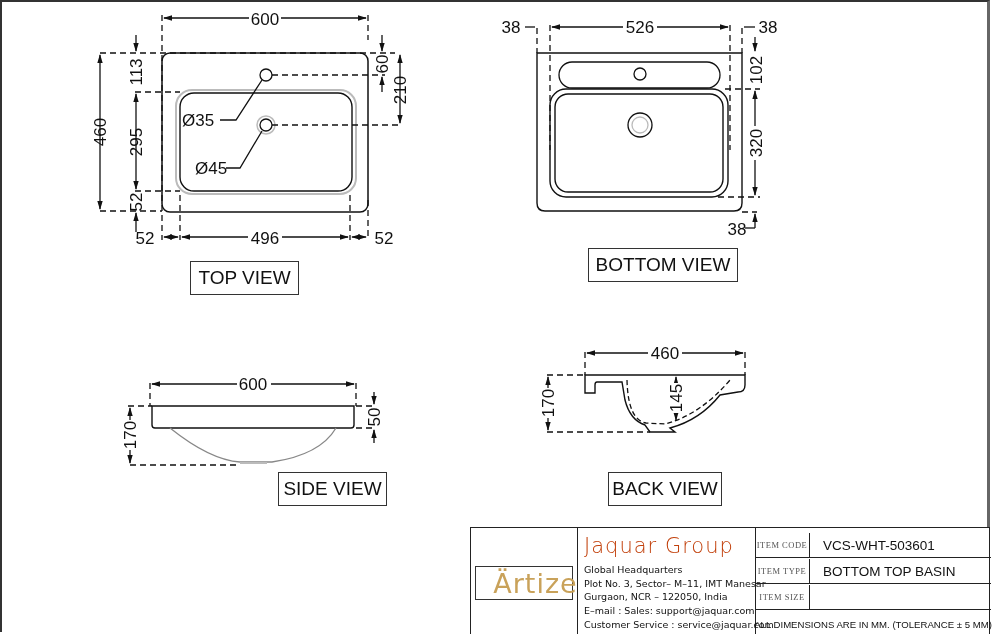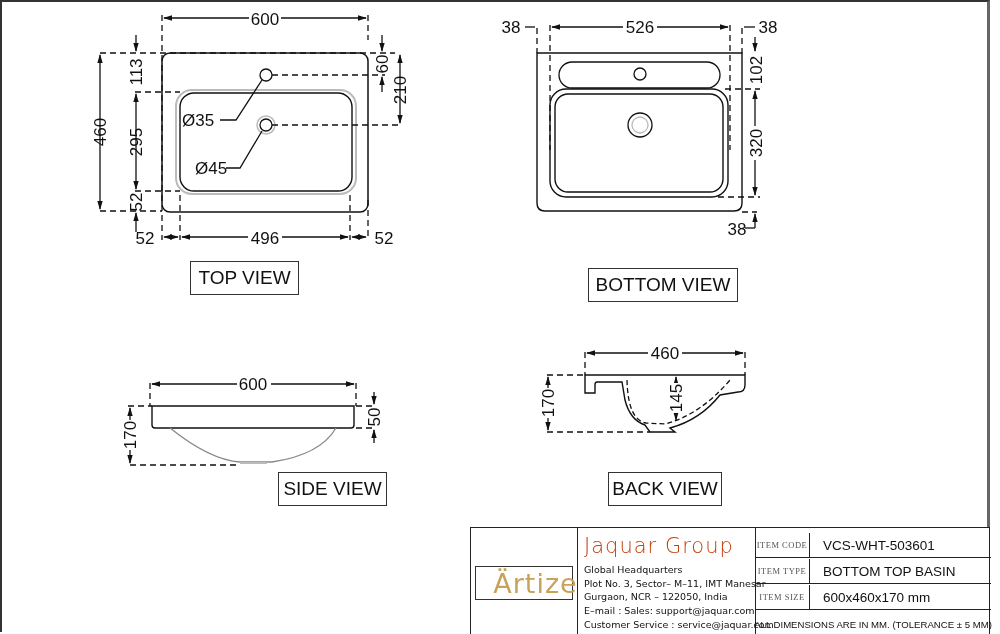--- a/index.html
+++ b/index.html
@@ -164,21 +164,21 @@
     <rect x="648" y="344" width="34" height="18" fill="#fff"></rect>
     <text class="dim" x="665" y="359" text-anchor="middle">460</text>
     <rect x="540" y="388" width="14" height="30" fill="#fff"></rect>
     <text class="dim" x="554" y="403" text-anchor="middle" transform="rotate(-90 554 403)">170</text>
     <rect x="668" y="383" width="14" height="30" fill="#fff"></rect>
     <text class="dim" x="682" y="398" text-anchor="middle" transform="rotate(-90 682 398)">145</text>
   </g>
 </svg>
 
 <div class="view-label" style="left:190px;top:261px;width:109px;height:34px;">TOP VIEW</div>
-<div class="view-label" style="left:588px;top:268px;width:150px;height:34px;">BOTTOM VIEW</div>
+<div class="view-label" style="left:588px;top:248px;width:150px;height:34px;">BOTTOM VIEW</div>
 <div class="view-label" style="left:278px;top:472px;width:109px;height:34px;">SIDE VIEW</div>
 <div class="view-label" style="left:608px;top:472px;width:114px;height:34px;">BACK VIEW</div>
 
 <div class="tb">
   <div class="logo-cell">
     <div class="logo-box">Ärtize</div>
   </div>
   <div class="company">
     <div class="company-name">Jaquar Group</div>
     <div class="addr" style="top:36px;">Global Headquarters</div>
@@ -191,17 +191,16 @@
     <div class="row" style="top:5px;">
       <div class="k">ITEM CODE</div>
       <div class="v">VCS-WHT-503601</div>
     </div>
     <div class="row" style="top:31px;">
       <div class="k">ITEM TYPE</div>
       <div class="v">BOTTOM TOP BASIN</div>
     </div>
     <div class="row" style="top:57px;">
       <div class="k">ITEM SIZE</div>
-      <div class="v">600x460x170 mm</div>
     </div>
     <div class="note">ALL DIMENSIONS ARE IN MM. (TOLERANCE ± 5 MM)</div>
   </div>
 </div>
 
 </body></html>

